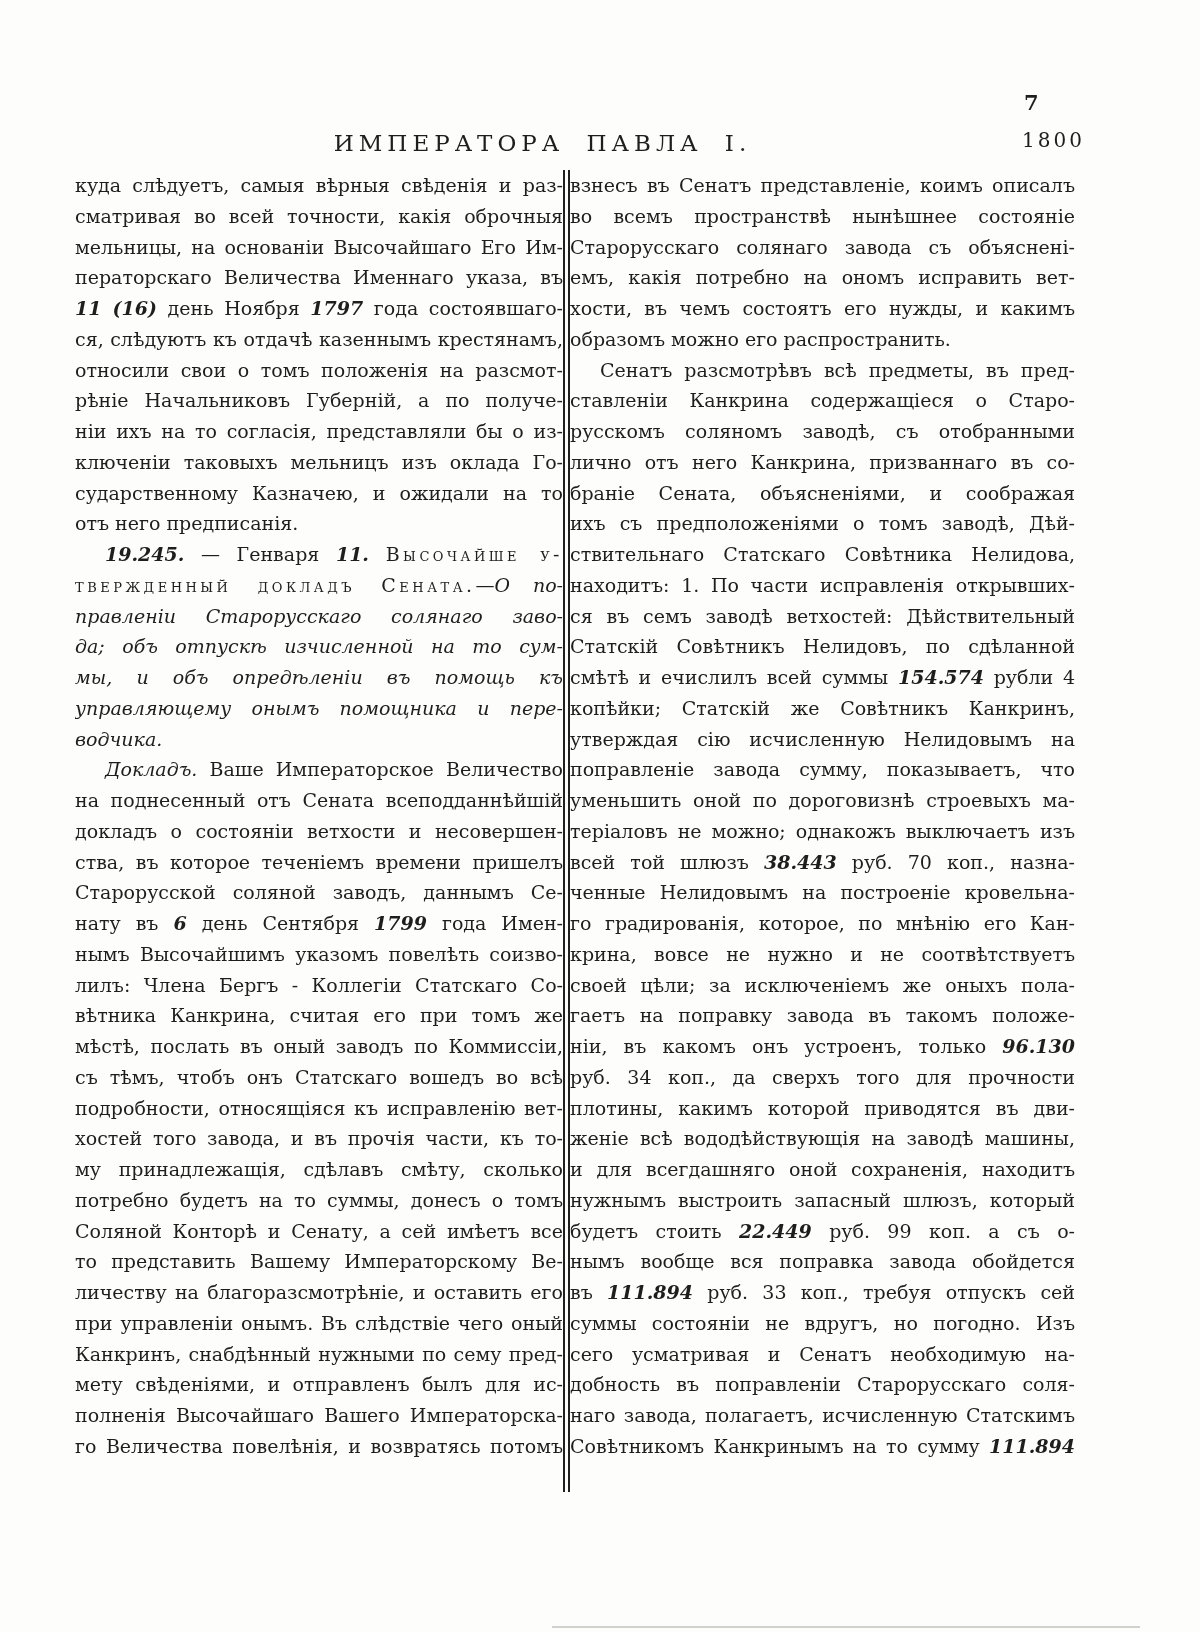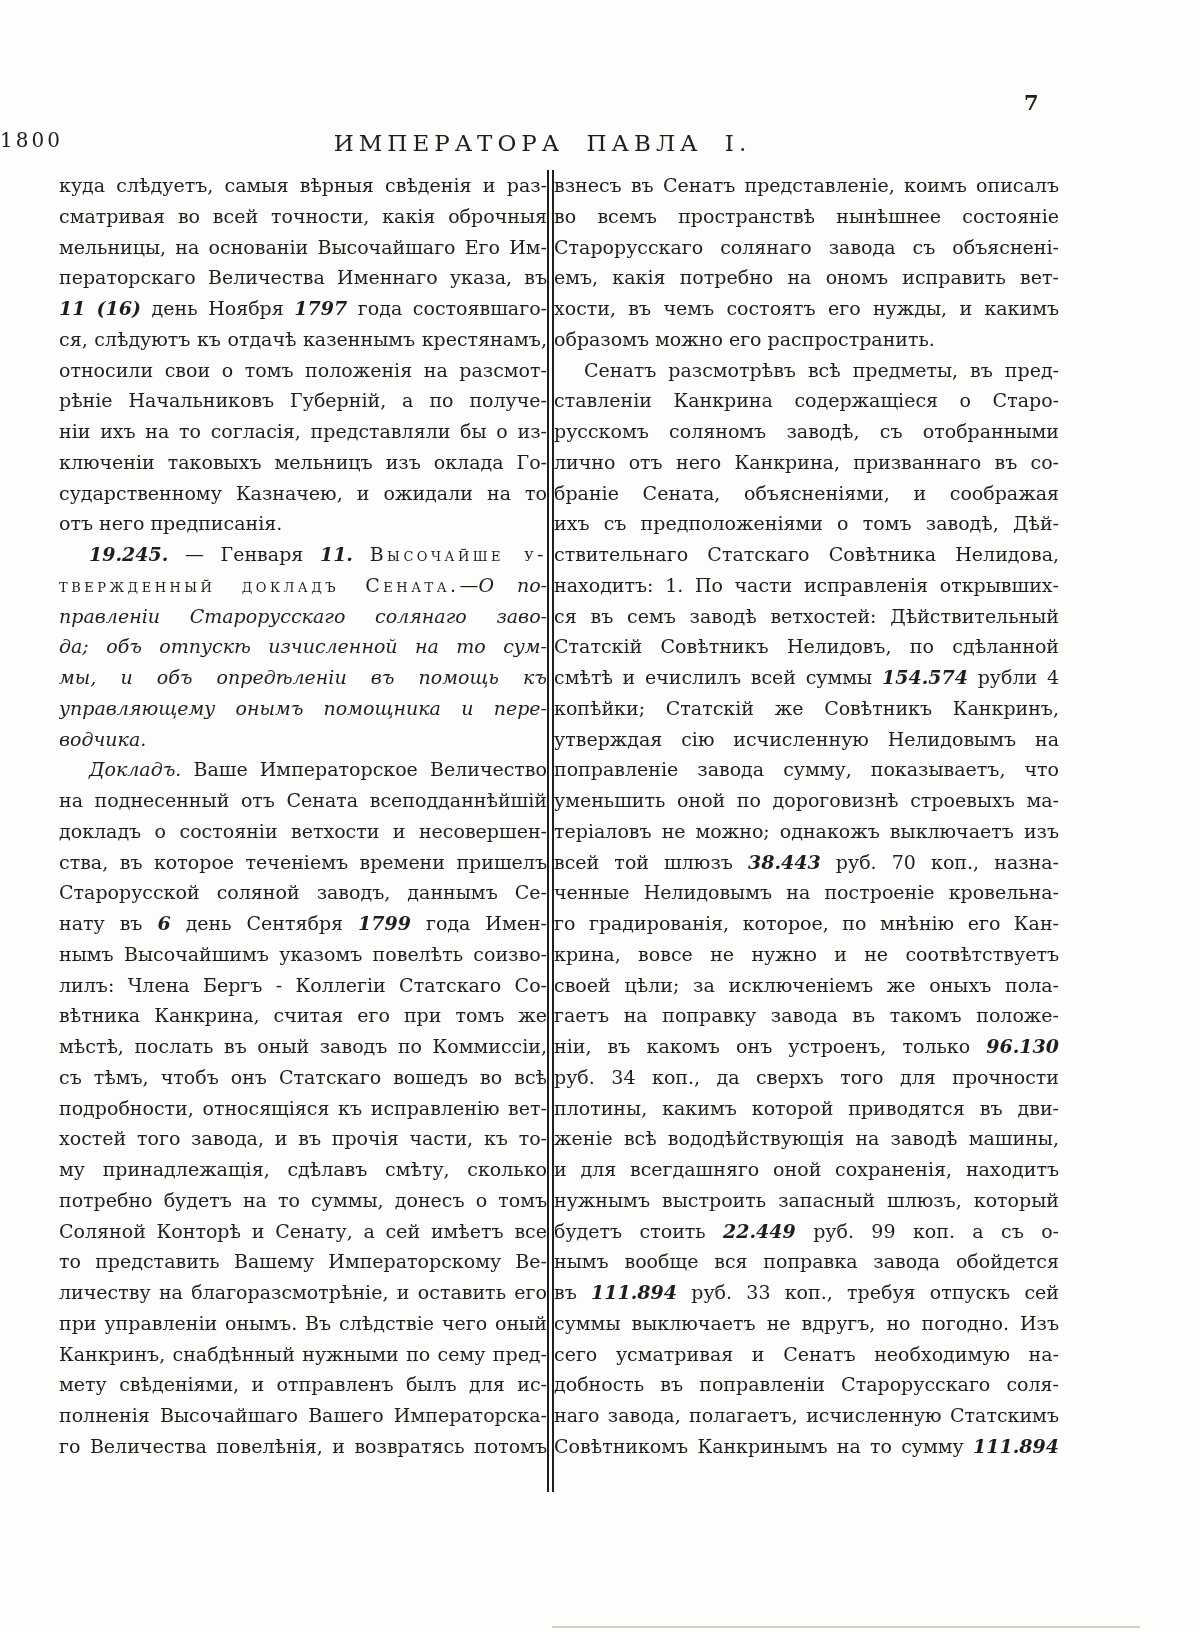--- a/index.html
+++ b/index.html
@@ -26,33 +26,33 @@
   .page-number {
     position: absolute;
     top: 90px; left: 1024px;
     font-size: 21px;
     font-weight: bold;
   }
   .year {
     position: absolute;
     top: 128px; left: 0;
     width: 1085px;
-    text-align: left;
+    text-align: right;
     font-size: 20px;
     letter-spacing: 3px;
   }
   .text-block {
     position: absolute;
     top: 170px; left: 0;
     width: 1200px;
     display: flex;
     align-items: flex-start;
   }
   .column { font-size: 19px; }
-  .column-left  { margin-left: 59px; width: 488px; }
+  .column-left  { margin-left: 75px; width: 488px; }
   .column-right { width: 505px; }
   .divider {
     width: 3px;
     height: 1322px;
     border-left: 2px solid #1f1f1d;
     border-right: 2px solid #1f1f1d;
   }
   .paragraph { margin: 0; }
   .line {
     height: 30.75px;
@@ -168,21 +168,21 @@
           <div class="line"><span class="seg-n">гаетъ на поправку завода въ такомъ положе-</span></div>
           <div class="line"><span class="seg-n">ніи, въ какомъ онъ устроенъ, только </span><span class="seg-b">96.130</span></div>
           <div class="line"><span class="seg-n">руб. 34 коп., да сверхъ того для прочности</span></div>
           <div class="line"><span class="seg-n">плотины, какимъ которой приводятся въ дви-</span></div>
           <div class="line"><span class="seg-n">женіе всѣ вододѣйствующія на заводѣ машины,</span></div>
           <div class="line"><span class="seg-n">и для всегдашняго оной сохраненія, находитъ</span></div>
           <div class="line"><span class="seg-n">нужнымъ выстроить запасный шлюзъ, который</span></div>
           <div class="line"><span class="seg-n">будетъ стоить </span><span class="seg-b">22.449</span><span class="seg-n"> руб. 99 коп. а съ о-</span></div>
           <div class="line"><span class="seg-n">нымъ вообще вся поправка завода обойдется</span></div>
           <div class="line"><span class="seg-n">въ </span><span class="seg-b">111.894</span><span class="seg-n"> руб. 33 коп., требуя отпускъ сей</span></div>
-          <div class="line"><span class="seg-n">суммы выключаетъ не вдругъ, но погодно. Изъ</span></div>
+          <div class="line"><span class="seg-n">суммы состояніи не вдругъ, но погодно. Изъ</span></div>
           <div class="line"><span class="seg-n">сего усматривая и Сенатъ необходимую на-</span></div>
           <div class="line"><span class="seg-n">добность въ поправленіи Старорусскаго соля-</span></div>
           <div class="line"><span class="seg-n">наго завода, полагаетъ, исчисленную Статскимъ</span></div>
           <div class="line"><span class="seg-n">Совѣтникомъ Канкринымъ на то сумму </span><span class="seg-b">111.894</span></div>
         </div>
       </div>
   </div>
 
   <div class="bottom-rule"></div>
 </div>

